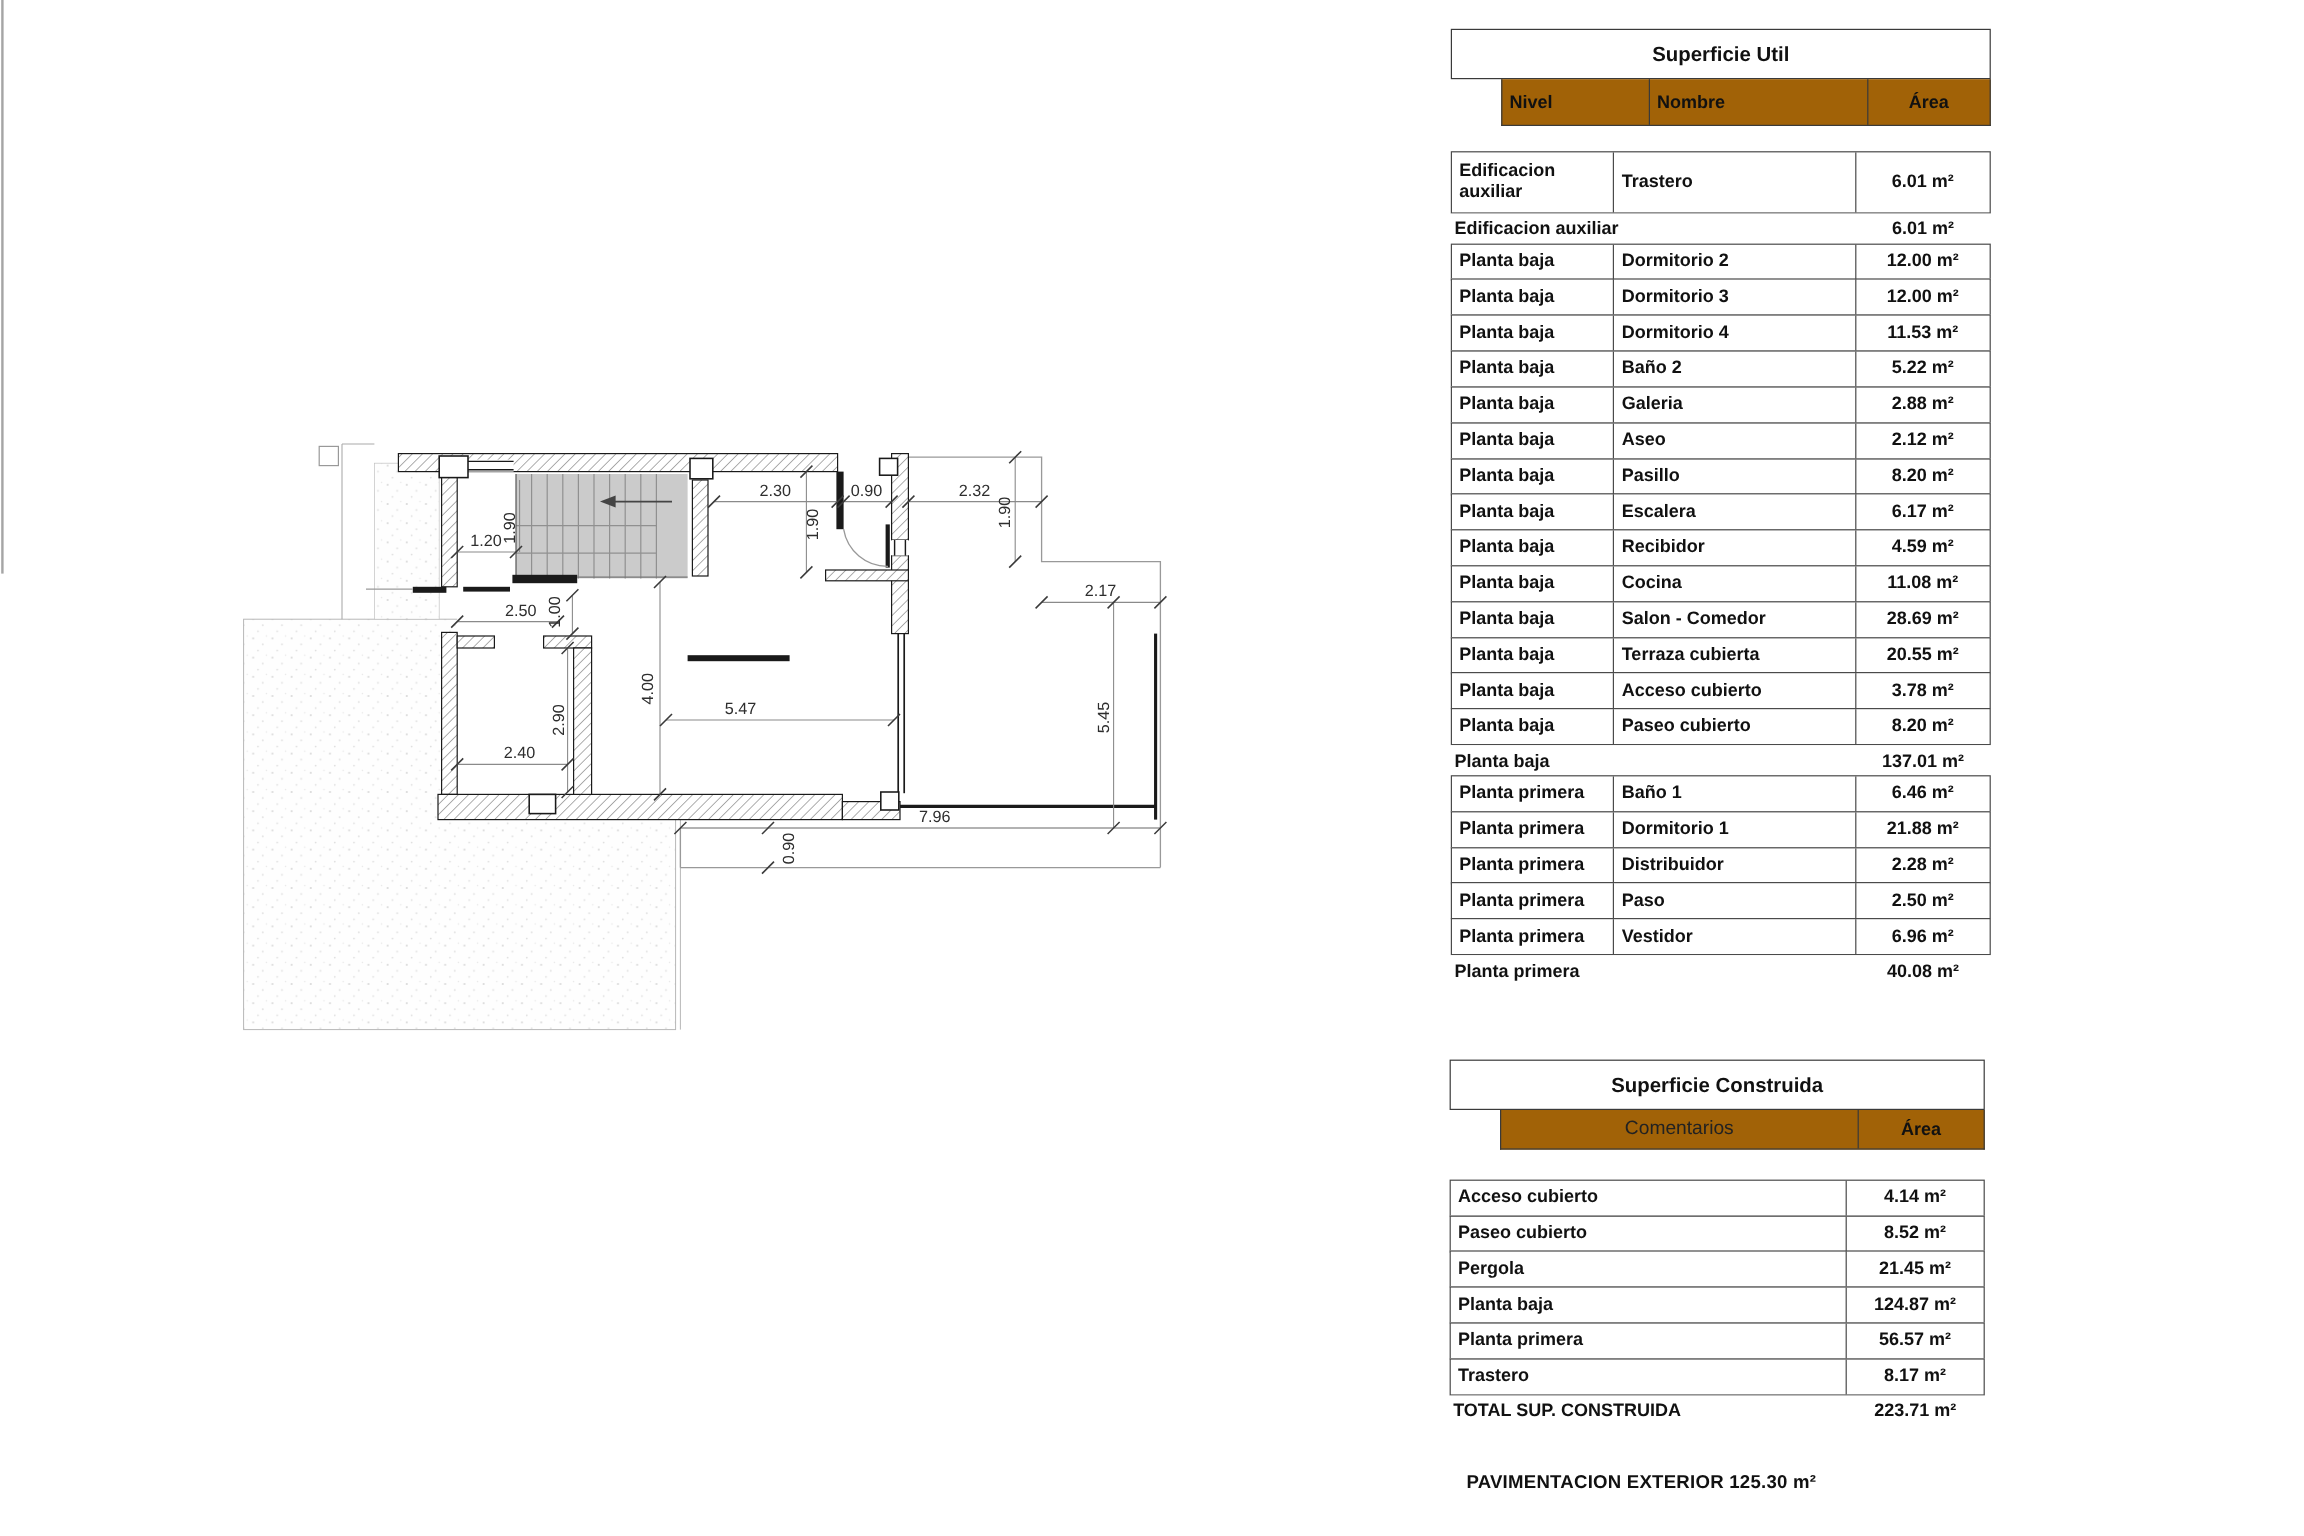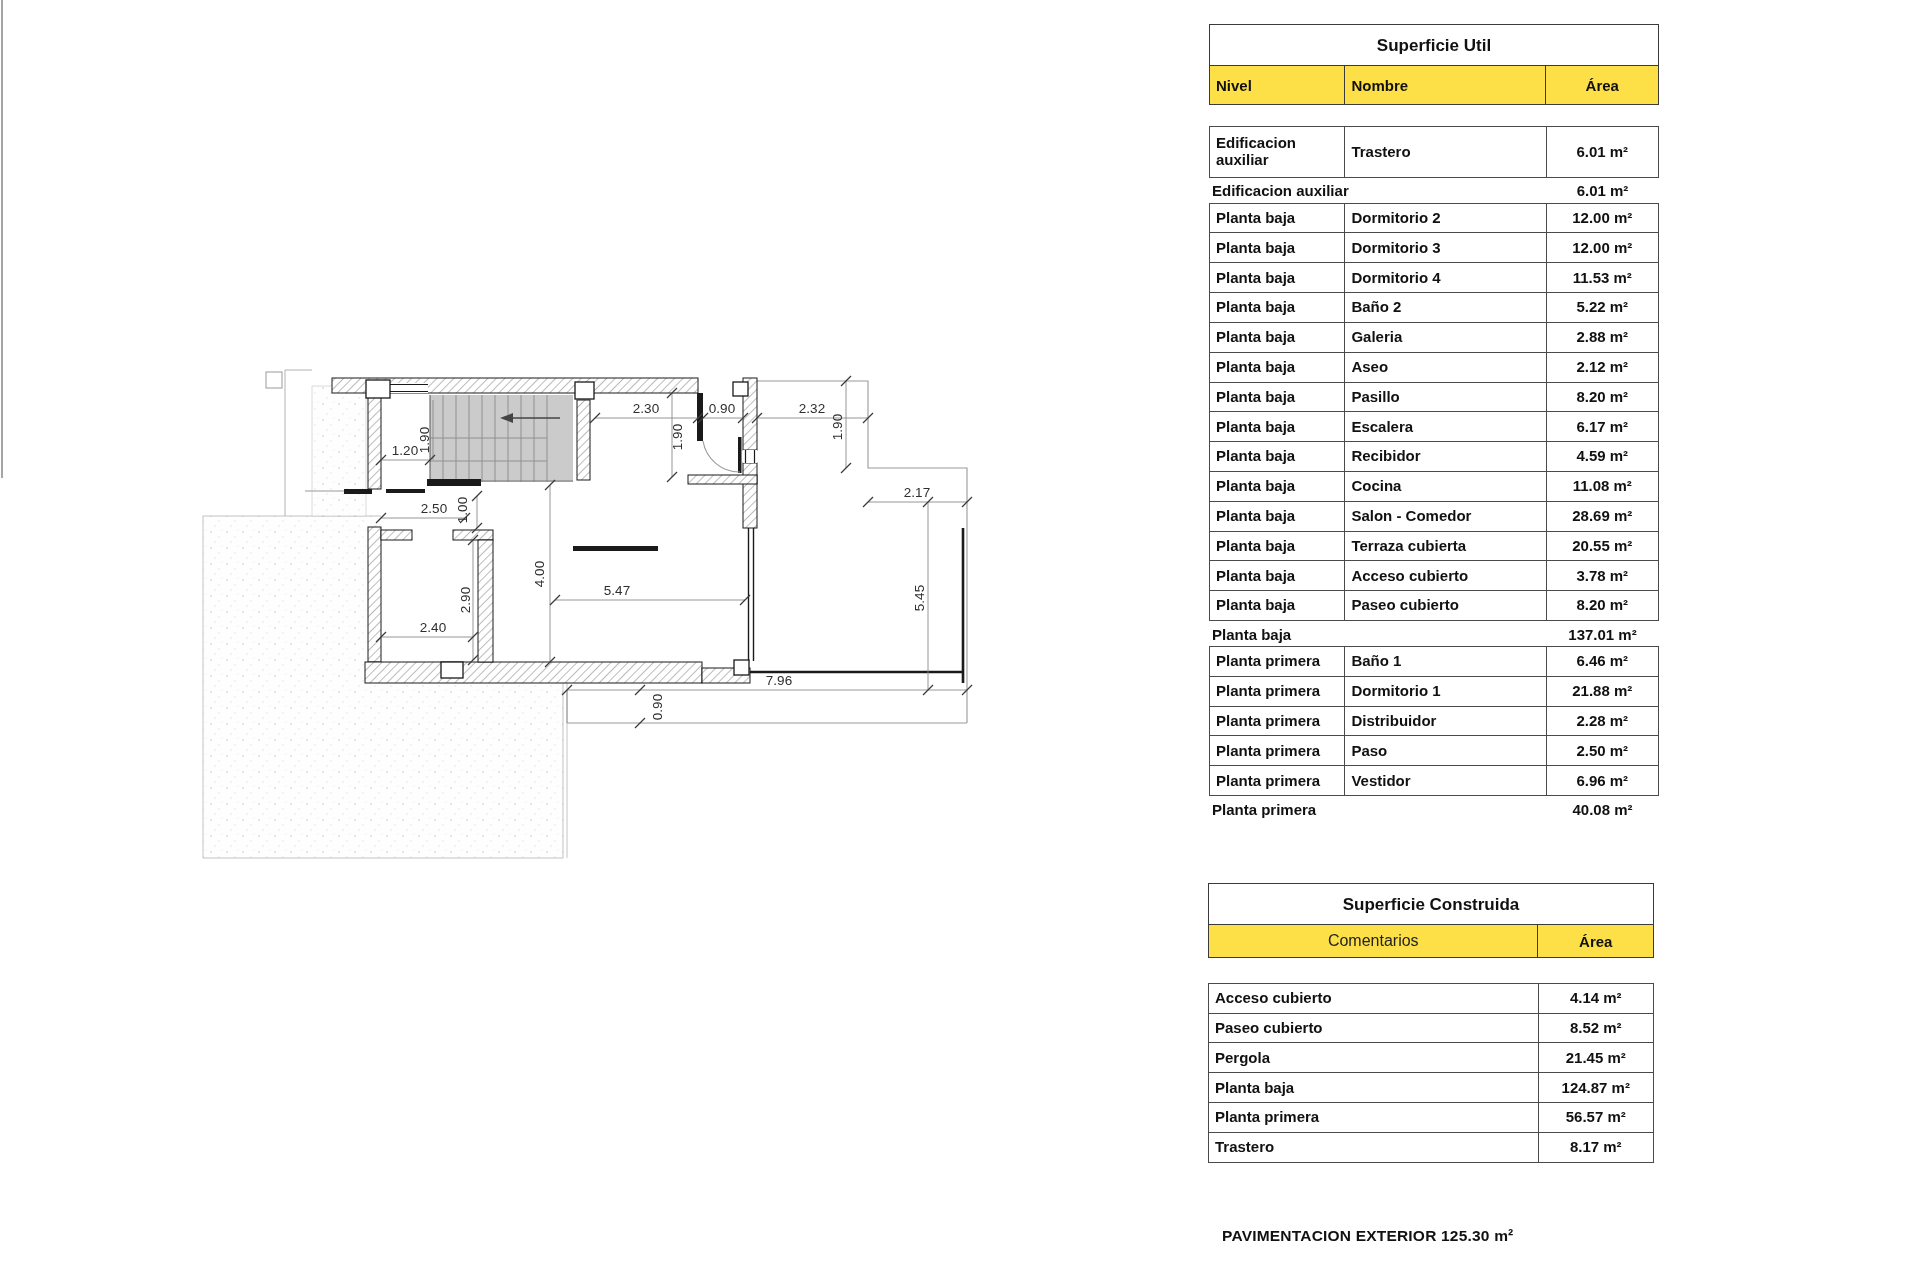--- a/index.html
+++ b/index.html
@@ -15,21 +15,21 @@
   
   .plan-wrap{position:absolute;left:190px;top:360px;width:800px;height:540px;}
   .dimtxt{font-family:"Liberation Sans",sans-serif;font-size:13.5px;fill:#2e2e2e;}
 
   
   .panel{position:absolute;font-weight:bold;font-size:15px;}
   .t-title{
     border:1.5px solid #3a3a3a;height:42px;line-height:42px;text-align:center;
     font-size:17px;font-weight:bold;background:#fff;box-sizing:border-box;
   }
-  .t-head{display:flex;border:1.5px solid #3a3a3a;border-top:none;box-sizing:border-box;background:#fde047;}
+  .t-head{display:flex;border:1.5px solid #3a3a3a;border-top:none;box-sizing:border-box;background:#a16207;margin-left:42px;}
   .hc{box-sizing:border-box;padding:0 6px;border-left:1.2px solid #3a3a3a;display:flex;align-items:center;}
   .hc:first-child{border-left:none;}
   .t-head.h3 .hc{height:38px;}
   .t-head.h2 .hc{height:32px;}
   .hc.center{justify-content:center;}
   .hc.regular{font-weight:400;font-size:16px;color:#222;}
   .t-body{margin-top:22px;}
   .trow{display:flex;box-sizing:border-box;border:1.2px solid #4a4a4a;margin-top:-1.2px;background:#fff;}
   .trow .c{box-sizing:border-box;padding:0 6px;border-left:1.2px solid #4a4a4a;display:flex;align-items:center;line-height:1.1;}
   .trow .c:first-child{border-left:none;}
@@ -373,16 +373,20 @@
         <div class="c center" style="width: 116px; min-height: 29px;">124.87 m²</div>
       </div>
       <div class="trow">
         <div class="c" style="width: 330px; min-height: 29px;">Planta primera</div>
         <div class="c center" style="width: 116px; min-height: 29px;">56.57 m²</div>
       </div>
       <div class="trow">
         <div class="c" style="width: 330px; min-height: 29px;">Trastero</div>
         <div class="c center" style="width: 116px; min-height: 29px;">8.17 m²</div>
       </div>
+      <div class="flatrow" style="height: 26px;">
+        <div class="lbl">TOTAL SUP. CONSTRUIDA</div>
+        <div class="val" style="width: 116px;">223.71 m²</div>
+      </div>
     </div>
 </div>
 
 <div class="footnote">PAVIMENTACION EXTERIOR 125.30 m²</div>
 
 </body></html>

